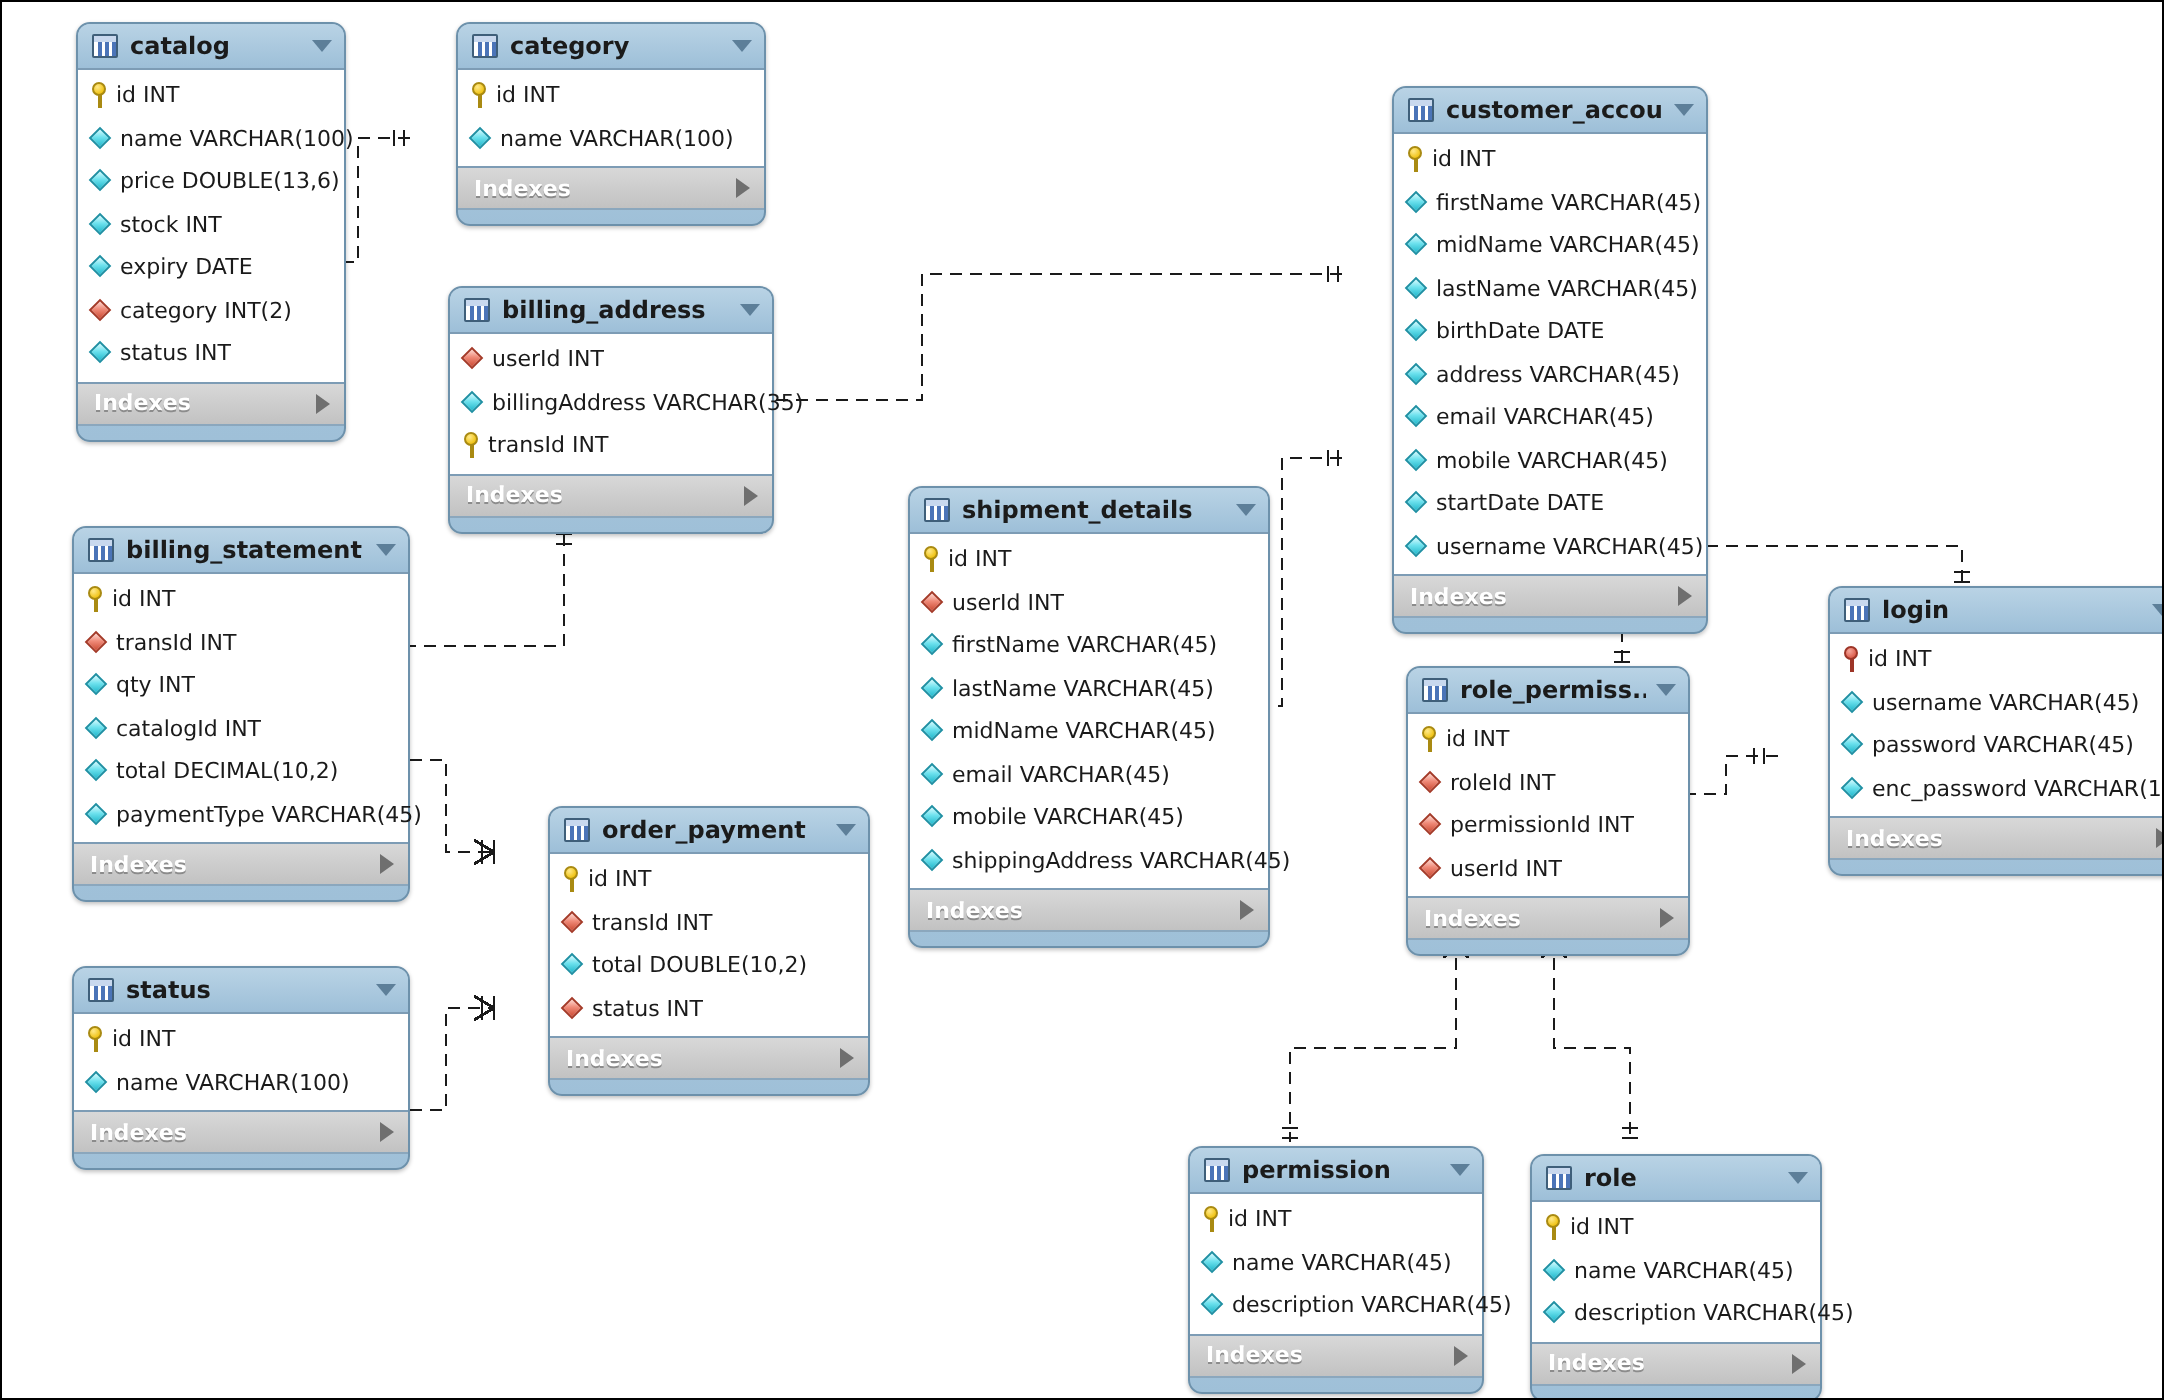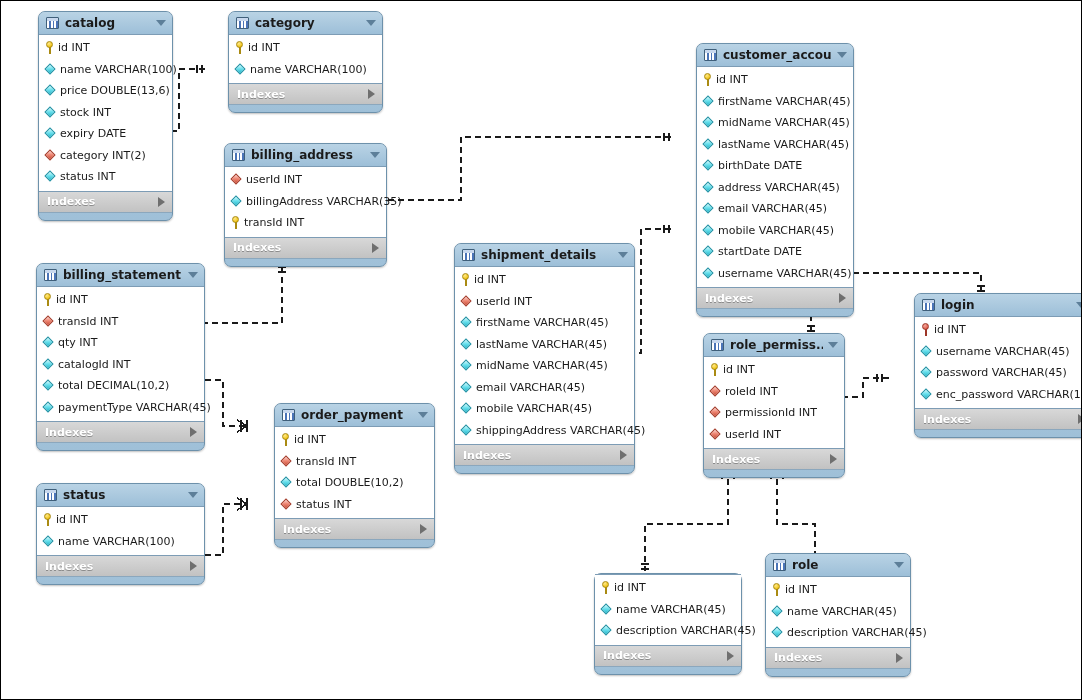--- a/index.html
+++ b/index.html
@@ -652,40 +652,45 @@
             <span class="gl gl-col"></span>
             <span class="field-label">enc_password VARCHAR(100)</span>
           </div>
         </div>
         <div class="tbl-indexes">
           <span class="idx-label">Indexes</span>
           <span class="idx-arrow"></span>
         </div>
       </div>
       <div class="table-node" style="left: 570px; top: 572px; width: 148px;">
+        <div class="tbl-header">
+          <span class="tbl-icon"></span>
+          <span class="tbl-title">permission</span>
+          <span class="tbl-caret"></span>
+        </div>
         <div class="tbl-body">
           <div class="field-row">
             <span class="gl gl-pk"></span>
             <span class="field-label">id INT</span>
           </div>
           <div class="field-row">
             <span class="gl gl-col"></span>
             <span class="field-label">name VARCHAR(45)</span>
           </div>
           <div class="field-row">
             <span class="gl gl-col"></span>
             <span class="field-label">description VARCHAR(45)</span>
           </div>
         </div>
         <div class="tbl-indexes">
           <span class="idx-label">Indexes</span>
           <span class="idx-arrow"></span>
         </div>
       </div>
-      <div class="table-node" style="left: 741px; top: 552px; width: 146px;">
+      <div class="table-node" style="left: 741px; top: 576px; width: 146px;">
         <div class="tbl-header">
           <span class="tbl-icon"></span>
           <span class="tbl-title">role</span>
           <span class="tbl-caret"></span>
         </div>
         <div class="tbl-body">
           <div class="field-row">
             <span class="gl gl-pk"></span>
             <span class="field-label">id INT</span>
           </div>

